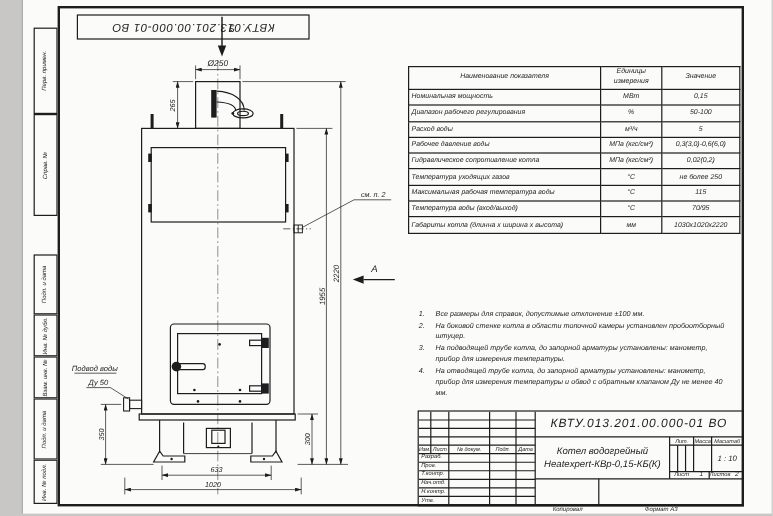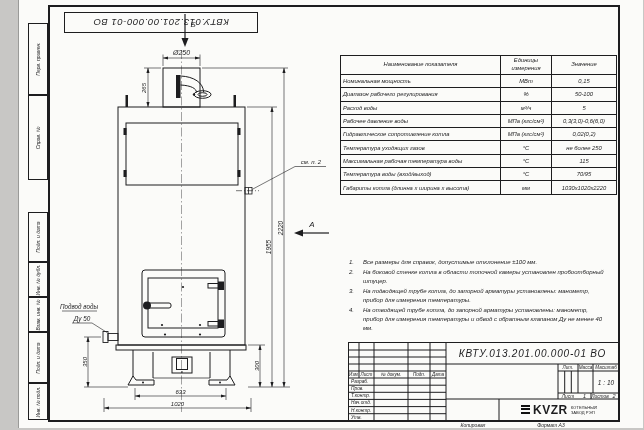--- a/index.html
+++ b/index.html
@@ -317,44 +317,40 @@
         <line x1="209" y1="21" x2="209" y2="56"></line>
         <line x1="229" y1="21" x2="229" y2="50"></line>
           <line x1="244" y1="21" x2="244" y2="50"></line>
         <line x1="215.7" y1="28" x2="215.7" y2="50"></line>
           <line x1="222.3" y1="28" x2="222.3" y2="50"></line>
         <line x1="242" y1="50" x2="242" y2="56"></line>
         <line x1="150" y1="56" x2="150" y2="78"></line>
       </g>
     </svg>
     <div class="cell tb-doc">КВТУ.013.201.00.000-01 ВО</div>
+    <div class="cell tb-name">
+      <span>Котел водогрейный</span>
+      <span>Heatexpert-КВр-0,15-КБ(К)</span>
+    </div>
     <div class="cell tb-small" style="left:0;top:28px;width:10px;height:7px;">Изм.</div>
     <div class="cell tb-small" style="left:10px;top:28px;width:15px;height:7px;">Лист</div>
     <div class="cell tb-small" style="left:25px;top:28px;width:34px;height:7px;">№ докум.</div>
     <div class="cell tb-small" style="left:59px;top:28px;width:22px;height:7px;">Подп.</div>
     <div class="cell tb-small" style="left:81px;top:28px;width:16px;height:7px;">Дата</div>
     <div class="cell tb-rowlab" style="top:35px;">Разраб.</div>
     <div class="cell tb-rowlab" style="top:42.2px;">Пров.</div>
     <div class="cell tb-rowlab" style="top:49.3px;">Т.контр.</div>
     <div class="cell tb-rowlab" style="top:56.4px;">Нач.отд.</div>
     <div class="cell tb-rowlab" style="top:63.6px;">Н.контр.</div>
     <div class="cell tb-rowlab" style="top:70.7px;">Утв.</div>
     <div class="cell tb-small" style="left:209px;top:21px;width:20px;height:7px;">Лит.</div>
     <div class="cell tb-small" style="left:229px;top:21px;width:15px;height:7px;">Масса</div>
     <div class="cell tb-small" style="left:244px;top:21px;width:26px;height:7px;">Масштаб</div>
     <div class="cell tb-small tb-scale">1 : 10</div>
     <div class="cell tb-small tb-listrow" style="left:209px;top:50px;width:20px;height:6px;">Лист</div>
     <div class="cell tb-small" style="left:229px;top:50px;width:13px;height:6px;font-size:5.5px;">1</div>
     <div class="cell tb-small tb-listrow" style="left:242px;top:50px;width:18px;height:6px;">Листов</div>
     <div class="cell tb-small" style="left:260px;top:50px;width:10px;height:6px;font-size:5.5px;">2</div>
-    <div class="cell org">
-      <div class="logo-mark"></div>
-      <div class="logo-txt">KVZR</div>
-      <div class="logo-sub">
-        <span>КОТЕЛЬНЫЙ</span>
-        <span>ЗАВОД РЭП</span>
-      </div>
-    </div>
   </div>
 
   <div class="bottom-lab" style="left:450px;width:46px;text-align:center;">Копировал</div>
   <div class="bottom-lab" style="left:528px;width:46px;text-align:center;">Формат А3</div>
 </div>
 
 </body></html>

